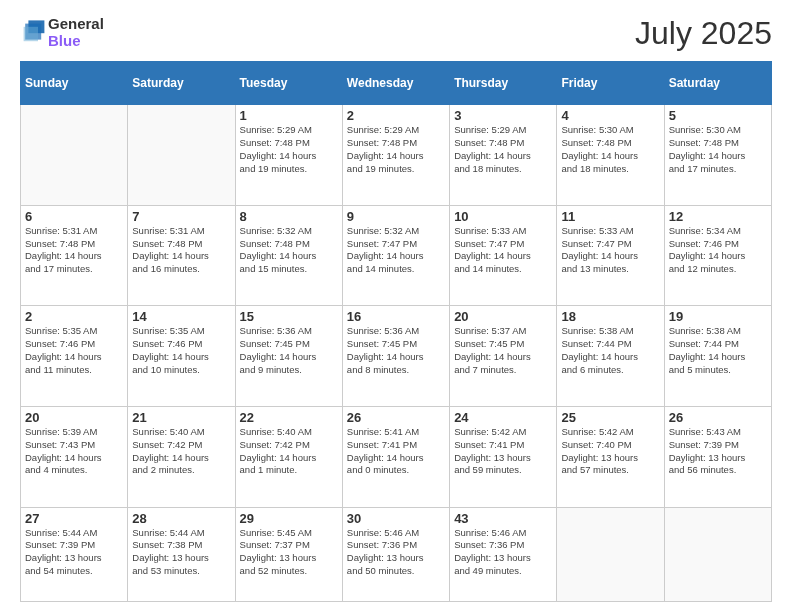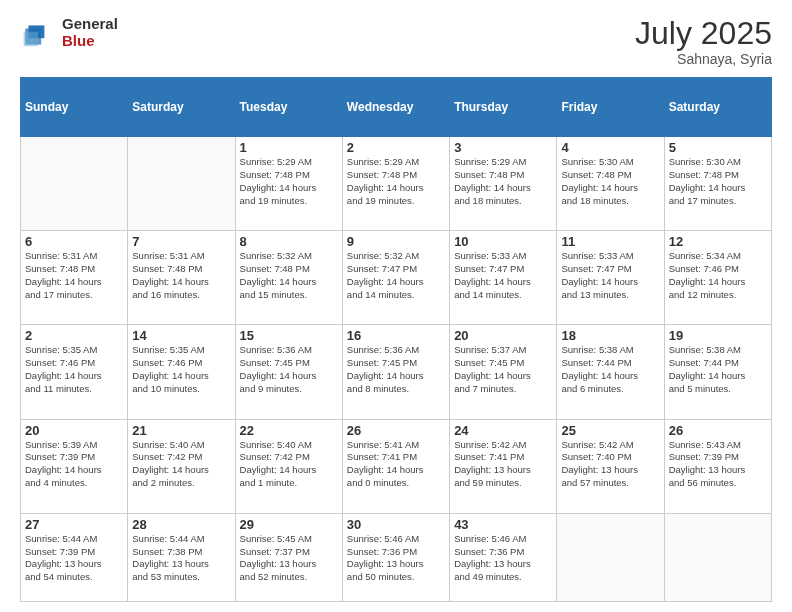--- a/index.html
+++ b/index.html
@@ -18,37 +18,37 @@
       flex-direction: column;
     }
     .header {
       display: flex;
       justify-content: space-between;
       align-items: flex-start;
       margin-bottom: 10px;
     }
     .logo {
       display: flex;
-      align-items: flex-end;
-      gap: 16px;
+      align-items: flex-start;
+      gap: 2px;
     }
     .logo-text {
       display: flex;
       flex-direction: column;
       line-height: 1.1;
     }
     .logo-general {
       font-size: 15px;
       font-weight: bold;
       color: #333;
     }
     .logo-blue {
       font-size: 15px;
       font-weight: bold;
-      color: #b91c1c;
+      color: #8b5cf6;
     }
     .logo-icon {
       width: 24px;
       height: 28px;
       position: relative;
       margin-left: 2px;
     }
     .title-block {
       text-align: right;
       margin-left: 10px;
@@ -68,21 +68,21 @@
       border: 1px solid #ccc;
       border-collapse: collapse;
       width: 100%;
       table-layout: fixed;
     }
     .calendar th {
       background: #2e75b6;
       color: #fff;
       font-size: 12px;
       font-weight: bold;
-      padding: 22px 4px;
+      padding: 14px 4px;
       text-align: left;
       border: 1px solid #2e75b6;
     }
     .calendar td {
       border: 1px solid #ccc;
       vertical-align: top;
       padding: 3px 4px;
       font-size: 10px;
       color: #333;
       background: #fff;
@@ -117,21 +117,20 @@
         <polygon points="4,8 24,8 24,28 4,28" fill="#1a6bb5" opacity="0.7"></polygon>
         <polygon points="2,12 20,12 20,30 2,30" fill="#6baed6" opacity="0.5"></polygon>
       </svg>
       <div class="logo-text">
         <span class="logo-general">General</span>
         <span class="logo-blue">Blue</span>
       </div>
     </div>
     <div class="title-block">
       <div class="month-title">July 2025</div>
-      <div class="subtitle">Sahnaya, Syria</div>
     </div>
   </div>
 
   <table class="calendar">
     <thead>
       <tr>
         <th>Sunday</th>
         <th>Saturday</th>
         <th>Tuesday</th>
         <th>Wednesday</th>
@@ -279,21 +278,21 @@
             <div class="day-info" style="white-space: pre-line;">Sunrise: 5:38 AM
 Sunset: 7:44 PM
 Daylight: 14 hours
 and 5 minutes.</div>
           </td>
         </tr>
         <tr>
           <td>
             <div class="day-number">20</div>
             <div class="day-info" style="white-space: pre-line;">Sunrise: 5:39 AM
-Sunset: 7:39 PM
+Sunset: 7:43 PM
 Daylight: 14 hours
 and 4 minutes.</div>
           </td>
           <td>
             <div class="day-number">21</div>
             <div class="day-info" style="white-space: pre-line;">Sunrise: 5:40 AM
 Sunset: 7:42 PM
 Daylight: 14 hours
 and 2 minutes.</div>
           </td>

